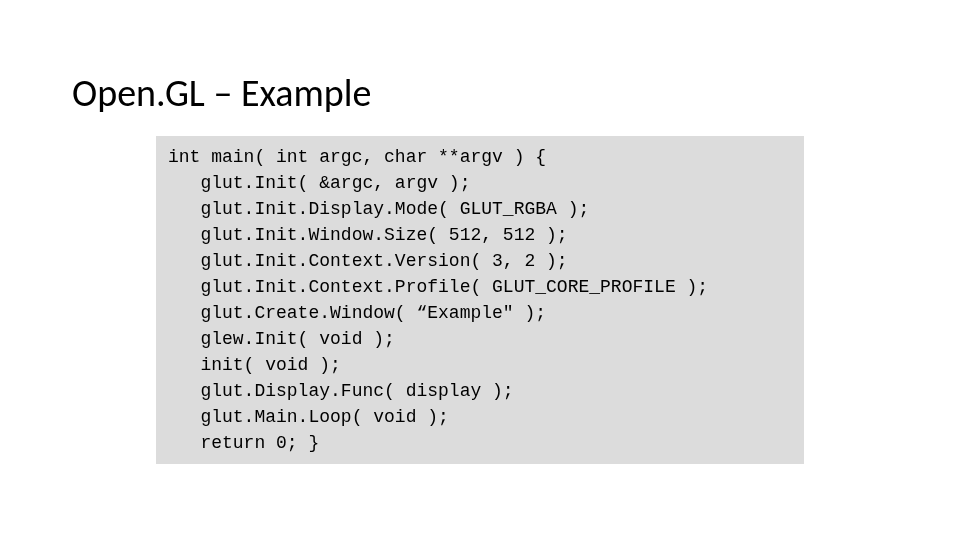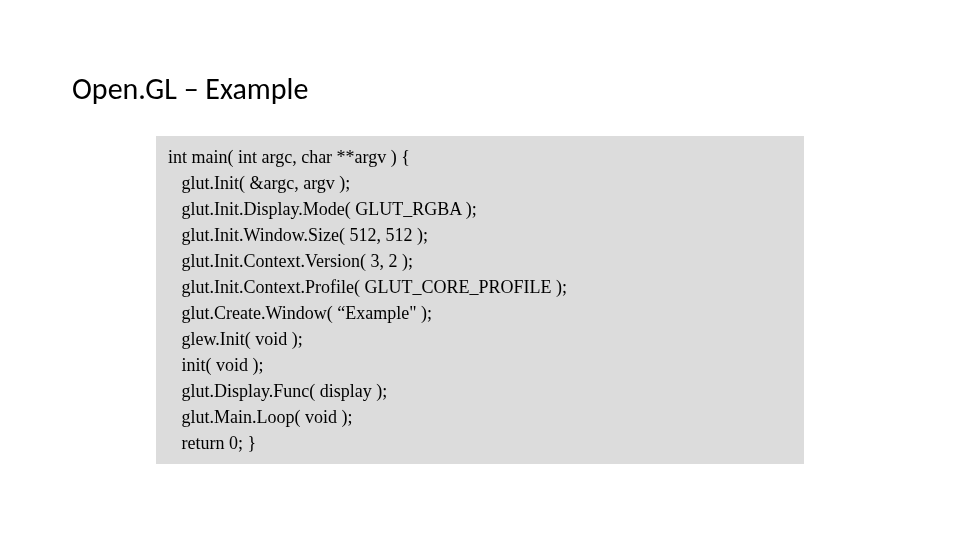--- a/index.html
+++ b/index.html
@@ -14,34 +14,34 @@
   .slide {
     position: relative;
     width: 960px;
     height: 540px;
     box-sizing: border-box;
   }
   .title {
     position: absolute;
     top: 70px;
     left: 72px;
-    font-size: 30px;
+    font-size: 38px;
     font-weight: 400;
     color: #000;
     letter-spacing: 0px;
   }
   .code-box {
     position: absolute;
     top: 136px;
     left: 156px;
     width: 648px;
     background: #dcdcdc;
     padding: 8px 10px 8px 12px;
     box-sizing: border-box;
-    font-family: Liberation Serif, serif;
+    font-family: Liberation Mono, monospace;
     font-size: 18px;
     line-height: 26px;
     color: #000;
     white-space: pre;
   }
 </style>
 </head>
 <body>
 
 <div class="slide">

